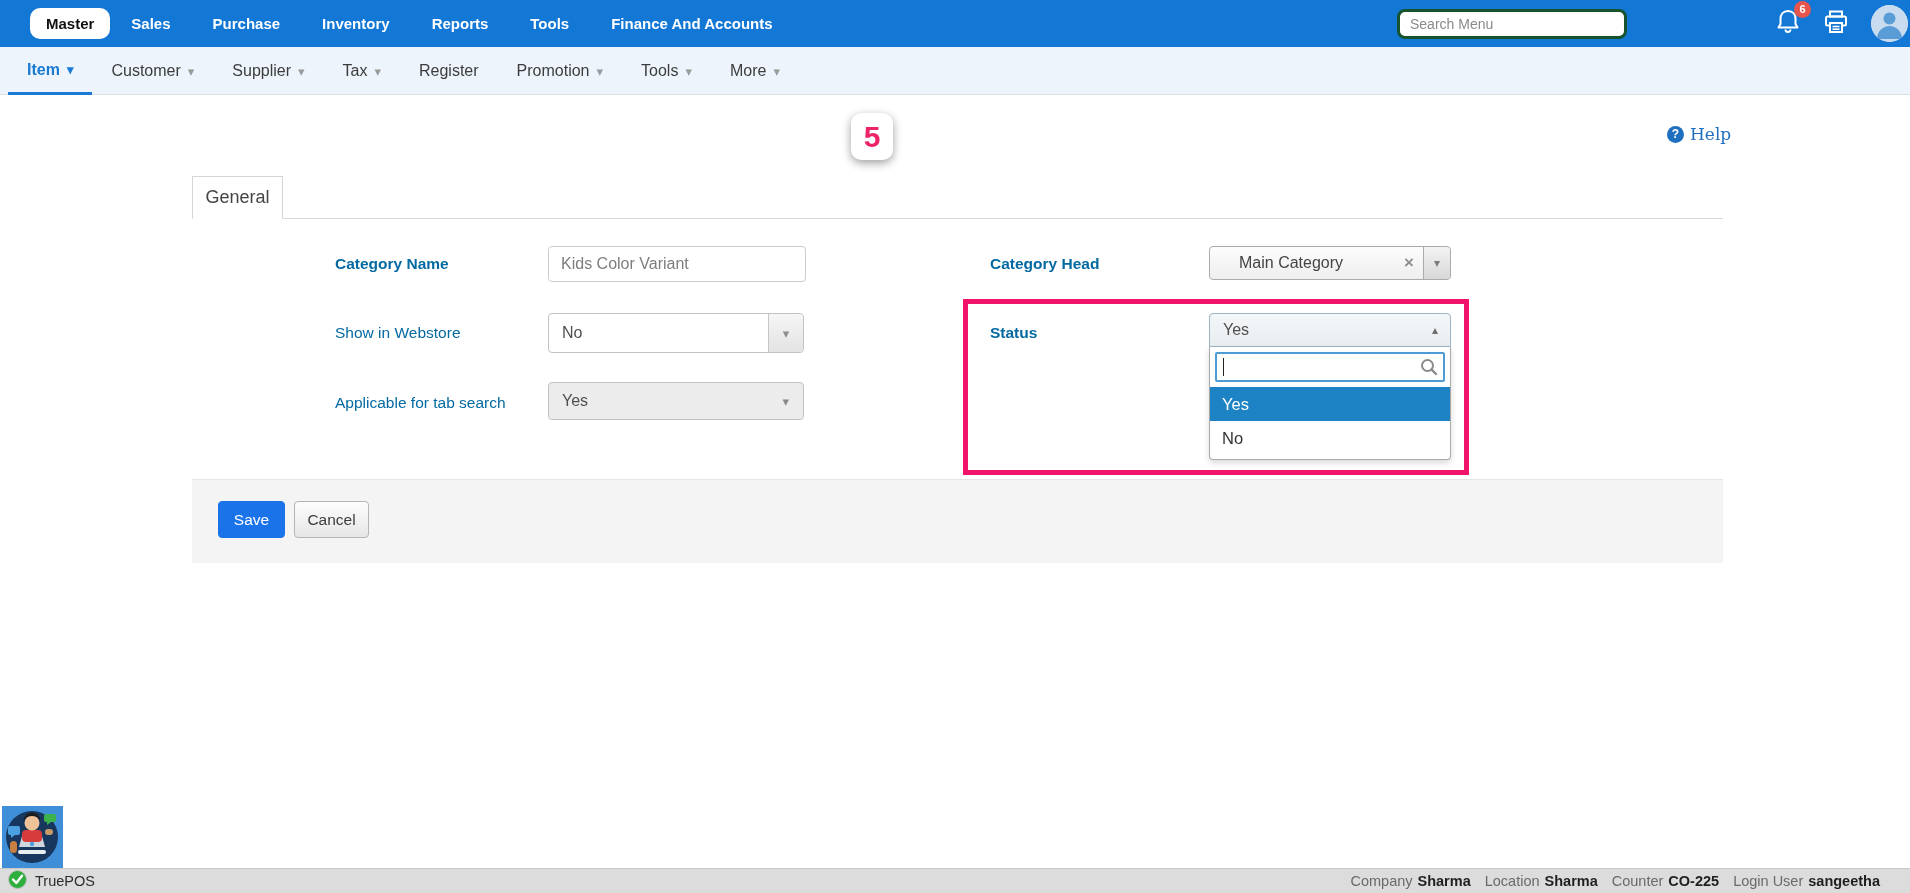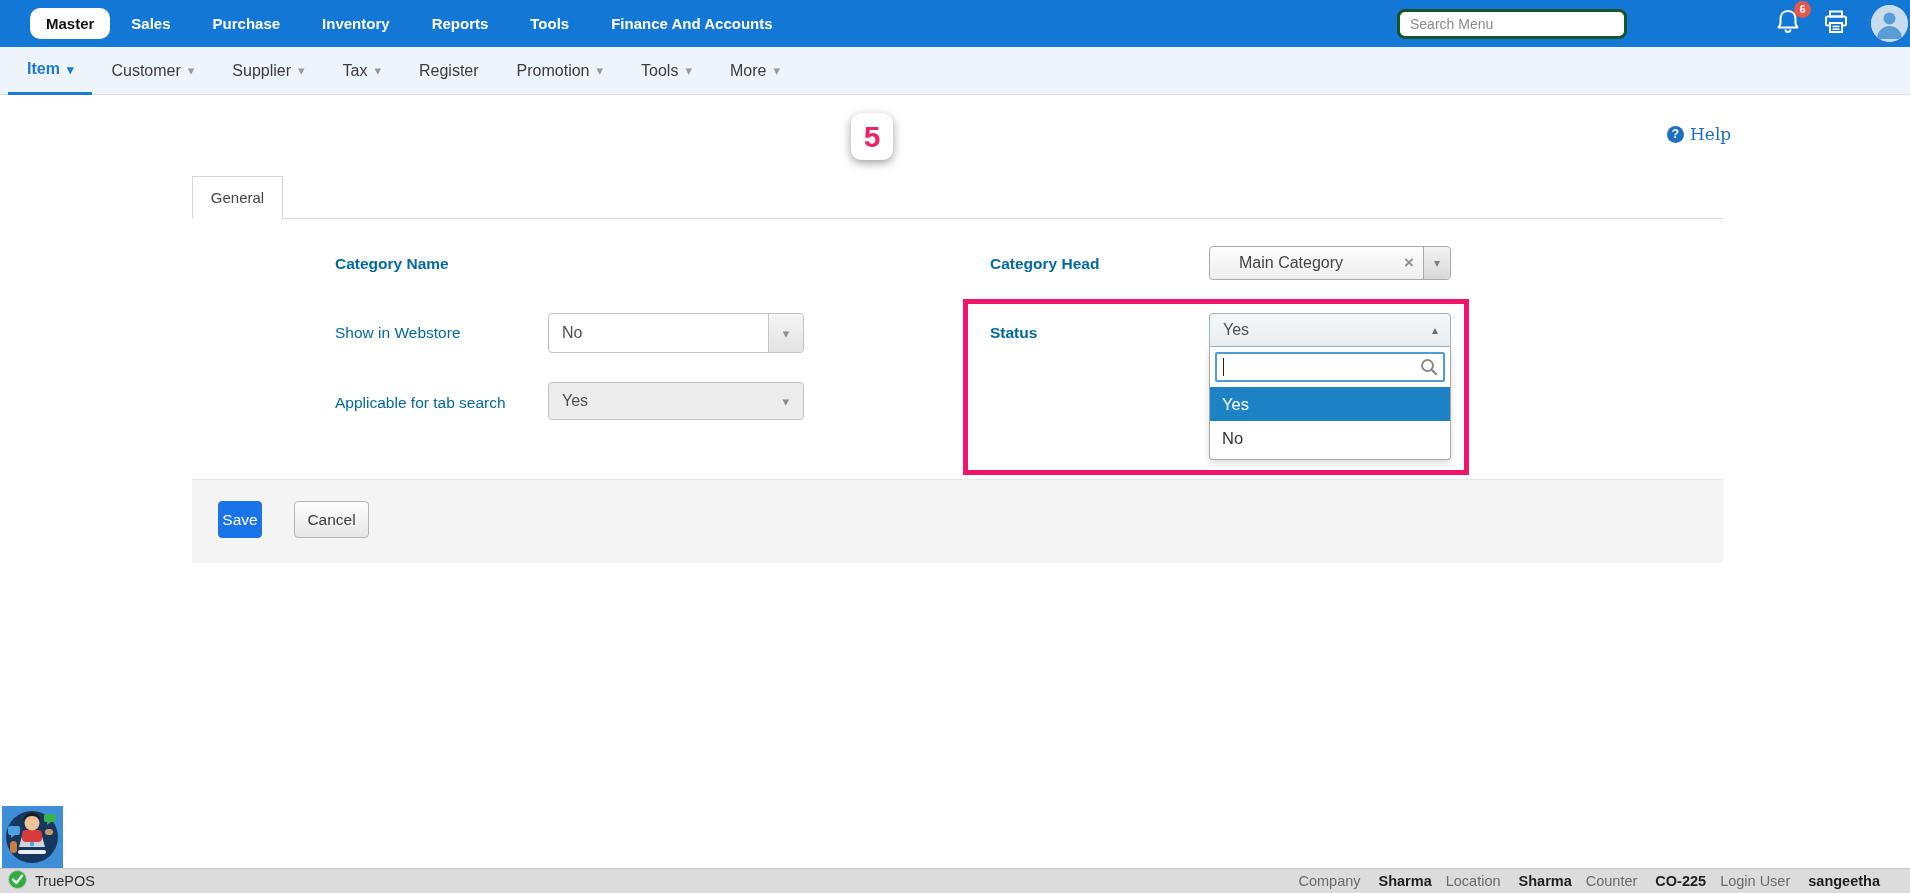--- a/index.html
+++ b/index.html
@@ -14,36 +14,36 @@
   .topnav-right { position:absolute; right:0; top:0; height:47px; display:flex; align-items:center; }
   .search-menu { width:230px; height:30px; border:3px solid #14532d; border-radius:8px; padding:0 10px; font-size:14px; color:#333; outline:none; background:#fff; }
   .search-menu::placeholder { color:#8a8a8a; }
   .icon-btn { position:relative; margin-left:0; background:none; border:none; cursor:pointer; display:flex; align-items:center; justify-content:center; }
   .bell-wrap { margin-left:148px; }
   .badge { position:absolute; top:-7px; right:-10px; background:#e8554d; color:#fff; font-size:11px; font-weight:700; min-width:17px; height:17px; border-radius:9px; display:flex; align-items:center; justify-content:center; padding:0 3px; }
   .printer-wrap { margin-left:22px; }
   .avatar { margin-left:22px; margin-right:2px; width:37px; height:37px; border-radius:50%; overflow:hidden; cursor:pointer; border:none; background:#c9dcef; padding:0; }
 
   
-  .subnav { position:absolute; left:0; top:47px; width:1910px; height:48px; background:#edf4fb; border-bottom:1px solid #d9dfe5; display:flex; align-items:center; }
+  .subnav { position:absolute; left:0; top:47px; width:1910px; height:48px; background:#edf4fb; border-bottom:1px solid #d9dfe5; display:flex; align-items:flex-start; }
   .subnav-item { display:flex; align-items:center; gap:7px; height:48px; padding:0 19px; font-size:16px; color:#3c3c3c; cursor:pointer; }
   .subnav-item:first-child { margin-left:8px; }
   .subnav-item .caret { color:#9a9a9a; font-size:13px; }
   .subnav-item.active { color:#1a7ad4; font-weight:700; border-bottom:3px solid #1a7ad4; }
   .subnav-item.active .caret { color:#1a7ad4; }
 
   
   .page-title { position:absolute; left:192px; top:114px; font-family:"DejaVu Serif", serif; font-size:28px; font-weight:500; color:#3b3b3b; letter-spacing:0.2px; }
   .annotation-badge { position:absolute; left:851px; top:113px; width:42px; height:47px; background:#fff; border-radius:10px; box-shadow:0 3px 10px rgba(0,0,0,0.38); display:flex; align-items:center; justify-content:center; color:#ed2368; font-size:30px; font-weight:700; }
   .help-link { position:absolute; left:1667px; top:124px; display:flex; align-items:center; gap:6px; color:#1f6fc0; font-family:"DejaVu Serif", serif; font-size:17px; cursor:pointer; text-decoration:none; }
   .q-circle { width:17px; height:17px; border-radius:50%; background:#1f6fc0; color:#fff; font-family:"Liberation Sans", sans-serif; font-size:12px; font-weight:700; display:flex; align-items:center; justify-content:center; }
 
   
   .tabs-line { position:absolute; left:192px; top:218px; width:1531px; height:1px; background:#d8d8d8; }
-  .tab-general { position:absolute; left:192px; top:176px; width:91px; height:43px; background:#fff; border:1px solid #d5d5d5; border-bottom:1px solid #fff; z-index:2; display:flex; align-items:center; justify-content:center; font-size:15px; color:#444; cursor:pointer; }
+  .tab-general { position:absolute; left:192px; top:176px; width:91px; height:43px; background:#fff; border:1px solid #d5d5d5; border-bottom:1px solid #fff; z-index:2; display:flex; align-items:center; justify-content:center; font-size:18px; color:#444; cursor:pointer; }
 
   
   .f-label { position:absolute; font-size:15.5px; color:#0369a1; }
   .f-label.bold { font-weight:700; }
 
   .text-input { position:absolute; left:548px; top:246px; width:258px; height:36px; border:1px solid #ccc; border-radius:4px; padding:0 12px; font-size:16px; color:#7d7d7d; background:#fff; outline:none; font-family:"Liberation Sans", sans-serif; }
 
   .sel { position:absolute; border:1px solid #c2c2c2; border-radius:4px; background:#fff; display:flex; align-items:center; cursor:pointer; font-size:16px; color:#4f4f4f; }
   .sel .sel-text { flex:1; padding:0 13px; white-space:nowrap; overflow:hidden; }
   .sel .arrow-seg { width:35px; align-self:stretch; border-left:1px solid #c6c6c6; background:linear-gradient(#f6f6f6,#e3e3e3); border-radius:0 4px 4px 0; display:flex; align-items:center; justify-content:center; color:#8f8f8f; font-size:13px; }
@@ -66,31 +66,31 @@
   .status-drop { position:absolute; left:1209px; top:347px; width:242px; background:#fff; border:1px solid #a9a9a9; border-top:none; border-radius:0 0 4px 4px; box-shadow:0 3px 6px rgba(0,0,0,0.15); z-index:6; padding-bottom:4px; }
   .drop-search-wrap { position:relative; margin:5px; height:30px; }
   .drop-search { width:100%; height:30px; border:2px solid #4f9bd5; border-radius:2px; padding:0 28px 0 8px; font-size:15px; outline:none; }
   .text-cursor { position:absolute; left:8px; top:6px; width:1px; height:18px; background:#222; }
   .mag { position:absolute; right:7px; top:6px; }
   .drop-option { height:34px; display:flex; align-items:center; padding:0 12px; font-size:16.5px; color:#333; cursor:pointer; }
   .drop-option.highlighted { background:#1d83c4; color:#fff; }
 
   
   .action-strip { position:absolute; left:192px; top:479px; width:1531px; height:84px; background:#f4f4f4; border-top:1px solid #e5e5e5; }
-  .btn-save { position:absolute; left:26px; top:21px; width:44px; height:37px; background:#1a73e8; color:#fff; font-size:15.5px; border:1px solid #1a73e8; border-radius:4px; cursor:pointer; font-family:"Liberation Sans", sans-serif; }
+  .btn-save { position:absolute; left:26px; top:21px; width:67px; height:37px; background:#1a73e8; color:#fff; font-size:15.5px; border:1px solid #1a73e8; border-radius:4px; cursor:pointer; font-family:"Liberation Sans", sans-serif; }
   .btn-cancel { position:absolute; left:102px; top:21px; width:75px; height:37px; background:linear-gradient(#fdfdfd,#e6e6e6); color:#3c3c3c; font-size:15.5px; border:1px solid #b5b5b5; border-radius:4px; cursor:pointer; font-family:"Liberation Sans", sans-serif; }
 
   
   .chat-widget { position:absolute; left:2px; top:806px; width:61px; height:62px; cursor:pointer; }
 
   
   .statusbar { position:absolute; left:0; top:868px; width:1910px; height:25px; background:#dcdcdc; border-top:1px solid #c8c8c8; display:flex; align-items:center; font-size:14.5px; }
   .brand { display:flex; align-items:center; gap:8px; margin-left:8px; color:#2e2e2e; }
   .sb-right { position:absolute; right:30px; display:flex; align-items:center; gap:14px; }
-  .sb-pair { display:flex; gap:18px; white-space:nowrap; }
+  .sb-pair { display:flex; gap:5px; white-space:nowrap; }
   .sb-key { color:#6a6a6a; }
   .sb-val { color:#1f1f1f; font-weight:700; }
 </style>
 </head>
 <body>
 
 <div id="app">
 
   <div class="topnav">
     <button class="topnav-master">Master</button>
@@ -170,20 +170,21 @@
   <div class="annotation-badge">5</div>
   <a class="help-link">
     <span class="q-circle">?</span>
     <span>Help</span>
   </a>
 
   <div class="tabs-line"></div>
   <div class="tab-general">General</div>
 
   <div class="f-label bold" style="left:335px; top:255px;">Category Name</div>
+  <input class="text-input" value="Kids Color Variant" style="">
 
   <div class="f-label" style="left:335px; top:324px;">Show in Webstore</div>
   <div class="sel" style="left:548px; top:313px; width:256px; height:40px;">
     <span class="sel-text">No</span>
     <span class="arrow-seg">
         <span>▾</span>
       </span>
   </div>
 
   <div class="f-label" style="left:335px; top:394px;">Applicable for tab search</div>

